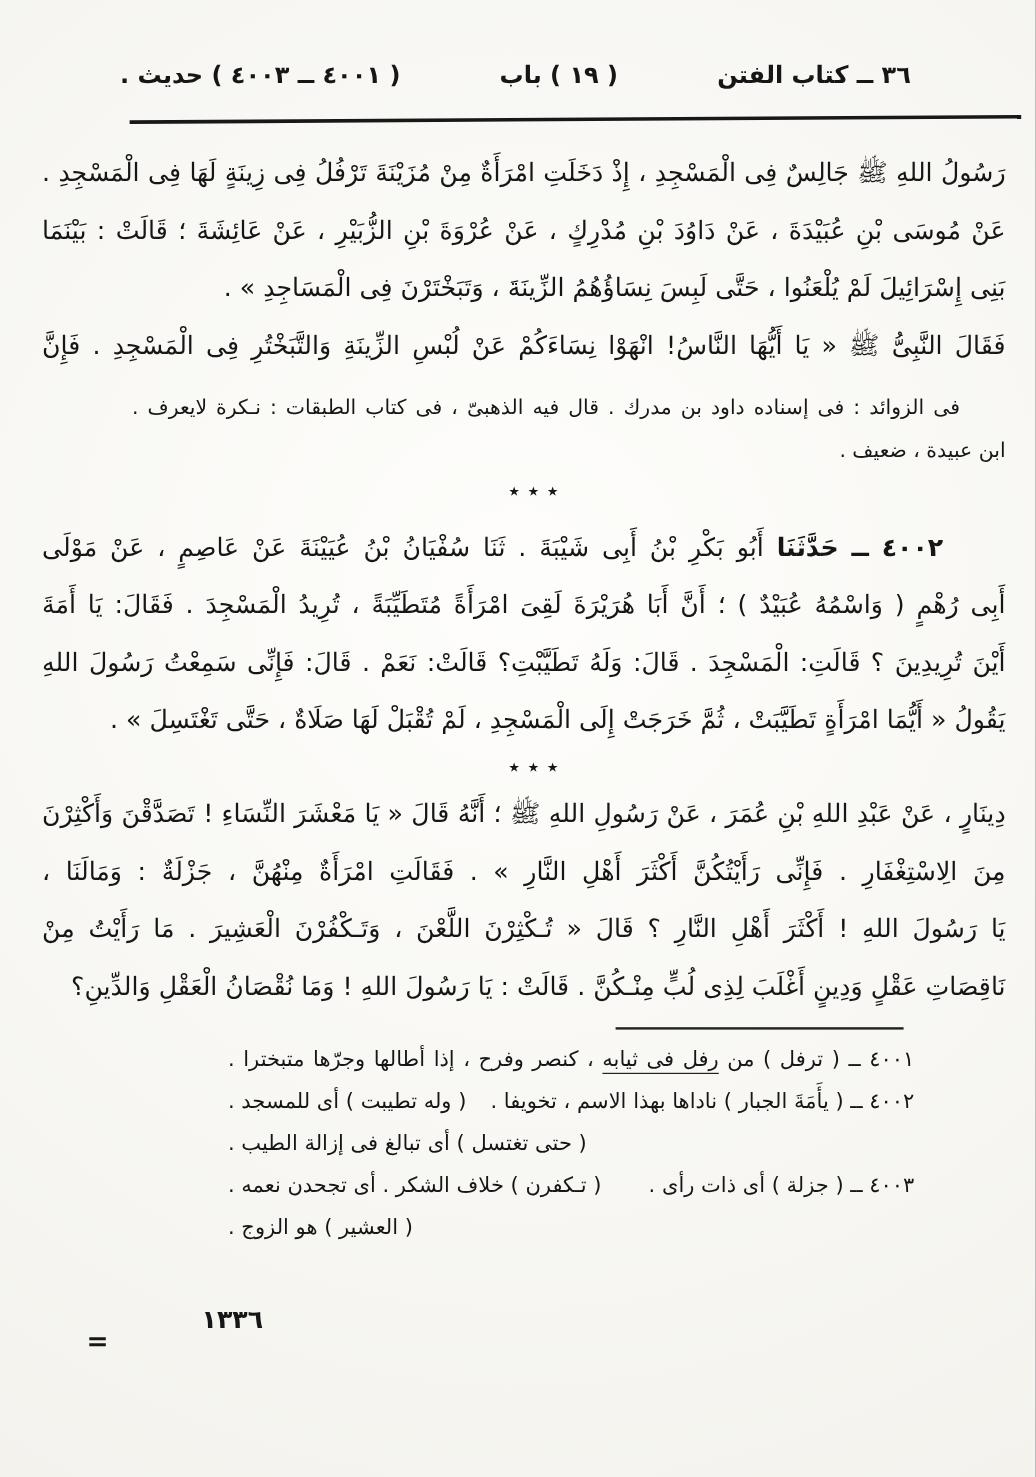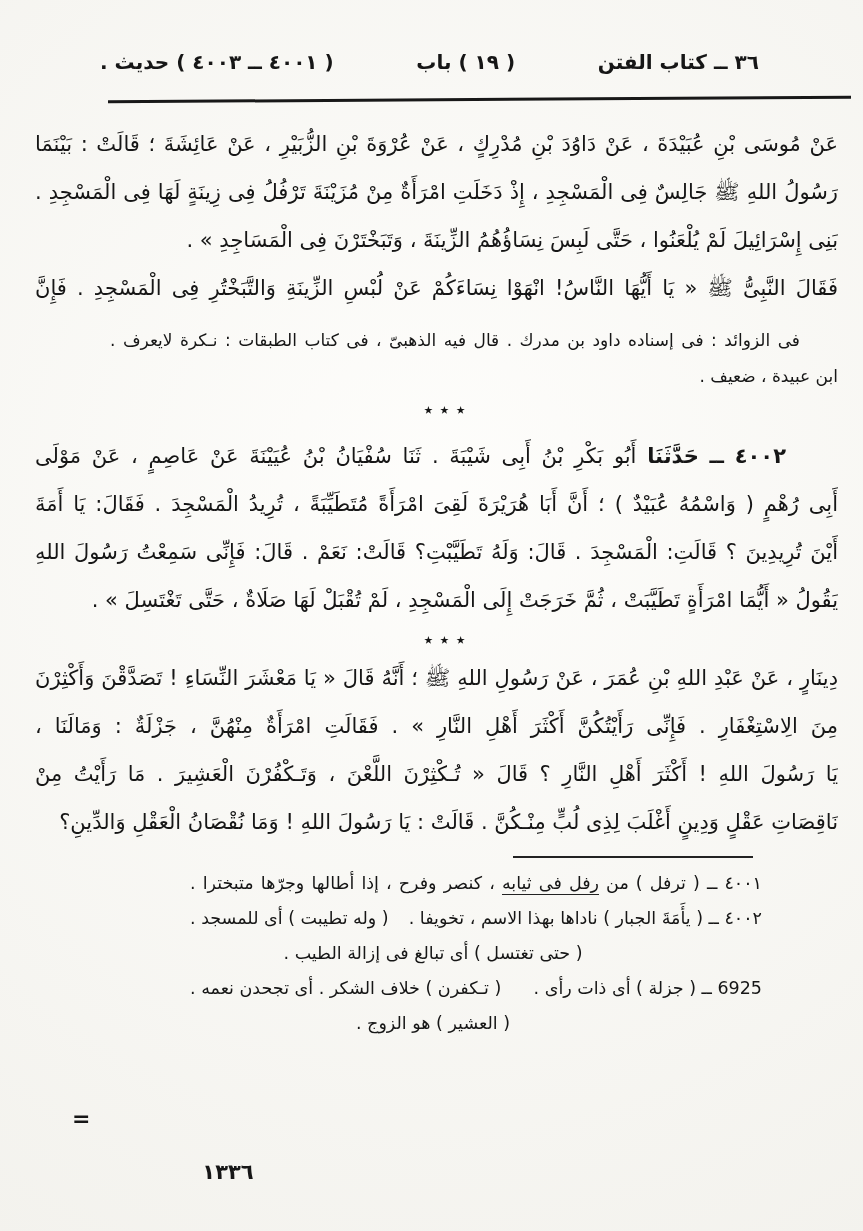--- a/index.html
+++ b/index.html
@@ -51,50 +51,50 @@
   .h4003 { margin-top:2px; }
   
   .fn-rule { margin:10px 85px 0 0; width:240px; height:2px; background:#222; }
   .footnotes {
     margin:8px 76px 0 0; width:572px;
     font-size:17.5px; line-height:35px;
   }
   .fline { height:35px; overflow:hidden; }
   .fline.full { text-align:justify; text-align-last:justify; }
   .fline.split { display:flex; justify-content:space-between; }
-  .fline.ind { text-align:center; padding-left:0; margin-right:86px; }
+  .fline.ind { text-align:left; padding-left:0; margin-right:86px; }
   .u { border-bottom:1.5px solid #222; padding-bottom:1px; }
   
   .cont-mark {
     position:absolute; left:72px; top:1106px;
     font-size:22px; font-weight:bold; letter-spacing:-1px;
   }
   .page-number {
-    position:absolute; left:168px; top:1160px;
+    position:absolute; left:168px; top:1088px;
     font-size:21px; font-weight:bold;
-    width:120px; text-align:center;
+    width:120px; text-align:left;
   }
 </style>
 </head>
 <body>
 
 <div class="page">
 
   <div class="header">
     <span>٣٦ ــ كتاب الفتن</span>
     <span>( ١٩ ) باب</span>
     <span>( ٤٠٠١ ــ ٤٠٠٣ ) حديث .</span>
   </div>
   <div class="header-rule"></div>
 
   <div class="main">
 
     <section>
+      <div class="line">رَسُولُ اللهِ ﷺ جَالِسٌ فِى الْمَسْجِدِ ، إِذْ دَخَلَتِ امْرَأَةٌ مِنْ مُزَيْنَةَ تَرْفُلُ فِى زِينَةٍ لَهَا فِى الْمَسْجِدِ .</div>
       <div class="line">عَنْ مُوسَى بْنِ عُبَيْدَةَ ، عَنْ دَاوُدَ بْنِ مُدْرِكٍ ، عَنْ عُرْوَةَ بْنِ الزُّبَيْرِ ، عَنْ عَائِشَةَ ؛ قَالَتْ : بَيْنَمَا</div>
-      <div class="line">رَسُولُ اللهِ ﷺ جَالِسٌ فِى الْمَسْجِدِ ، إِذْ دَخَلَتِ امْرَأَةٌ مِنْ مُزَيْنَةَ تَرْفُلُ فِى زِينَةٍ لَهَا فِى الْمَسْجِدِ .</div>
       <div class="line end">بَنِى إِسْرَائِيلَ لَمْ يُلْعَنُوا ، حَتَّى لَبِسَ نِسَاؤُهُمُ الزِّينَةَ ، وَتَبَخْتَرْنَ فِى الْمَسَاجِدِ » .</div>
       <div class="line">فَقَالَ النَّبِىُّ ﷺ « يَا أَيُّهَا النَّاسُ! انْهَوْا نِسَاءَكُمْ عَنْ لُبْسِ الزِّينَةِ وَالتَّبَخْتُرِ فِى الْمَسْجِدِ . فَإِنَّ</div>
     </section>
 
     <div class="zawaid">
       <div class="zline">فى الزوائد : فى إسناده داود بن مدرك . قال فيه الذهبىّ ، فى كتاب الطبقات : نـكرة لايعرف . وموسى</div>
       <div class="zline end">ابن عبيدة ، ضعيف .</div>
     </div>
 
     <div class="stars">٭ ٭ ٭</div>
@@ -125,21 +125,21 @@
     <div class="footnotes">
       <div class="fline full">
         <span>٤٠٠١ ــ ( ترفل ) من </span><span class="u">رفل فى ثيابه</span><span> ، كنصر وفرح ، إذا أطالها وجرّها متبخترا .</span>
       </div>
       <div class="fline split">
         <span>٤٠٠٢ ــ ( يأَمَةَ الجبار ) ناداها بهذا الاسم ، تخويفا .</span>
         <span>( وله تطيبت ) أى للمسجد .</span>
       </div>
       <div class="fline ind">( حتى تغتسل ) أى تبالغ فى إزالة الطيب .</div>
       <div class="fline split">
-        <span>6925 ــ ( جزلة ) أى ذات رأى .</span>
+        <span>٤٠٠٣ ــ ( جزلة ) أى ذات رأى .</span>
         <span>( تـكفرن ) خلاف الشكر . أى تجحدن نعمه .</span>
       </div>
       <div class="fline ind">( العشير ) هو الزوج .</div>
     </div>
 
   </div>
 
   <div class="cont-mark">=</div>
   <div class="page-number">١٣٣٦</div>
 

